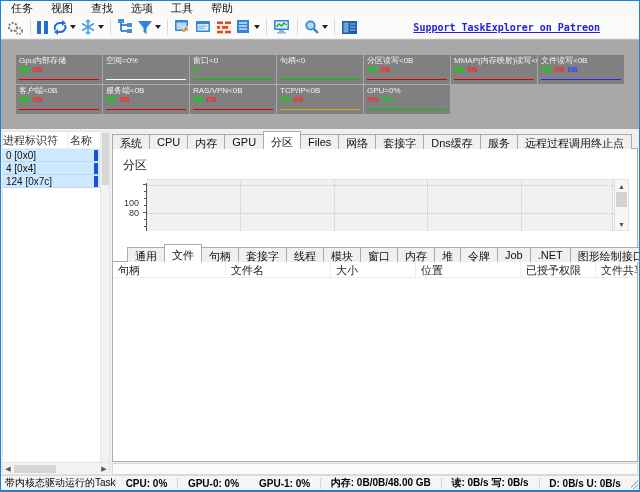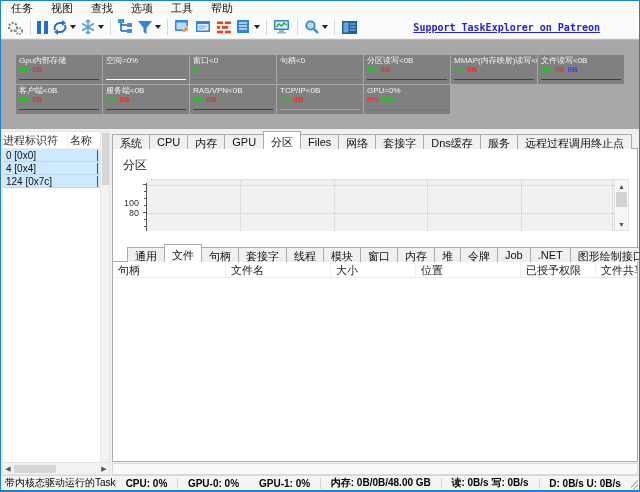--- a/index.html
+++ b/index.html
@@ -41,21 +41,21 @@
   .mon-line{ position:absolute; left:3px; right:3px; bottom:4px; height:1px; background:#808080; }
   
   .main{ flex:1 1 auto; display:flex; min-height:0; padding:2px 1px 0 1px; background:#f0f0f0; }
   .left-col{ width:108px; flex:0 0 auto; display:flex; flex-direction:column; min-height:0; }
   .lp-list{ flex:1 1 auto; background:#fff; border:1px solid #e3e3e3; display:flex; min-height:0; }
   .lp-cols{ flex:1; min-width:0; }
   .lp-header{ display:flex; height:17px; font-size:11px; color:#333; border-bottom:1px solid #ededed; align-items:center; }
   .lp-h1{ width:65px; overflow:hidden; white-space:nowrap; border-right:1px solid #ededed; }
   .lp-h2{ flex:1; padding-left:2px; overflow:hidden; white-space:nowrap; }
   .lp-row{ display:flex; height:13px; font-size:10px; color:#111; background:var(--selection,#cde8ff); border-bottom:1px solid #b9d9f2; align-items:center; }
-  .lp-c1{ width:102px; padding-left:3px; overflow:hidden; white-space:nowrap; border-right:1px solid #1d4ed8; }
+  .lp-c1{ width:102px; padding-left:3px; overflow:hidden; white-space:nowrap; border-right:4px solid #1d4ed8; }
   .lp-c2{ flex:1; padding-left:2px; overflow:hidden; white-space:nowrap; }
   .lp-vscroll{ width:9px; background:#f2f2f2; border-left:1px solid #e6e6e6; flex:0 0 auto; }
   .lp-vthumb{ width:7px; height:52px; margin:1px auto 0; background:#d6d6d6; }
   .lp-hscroll{ height:12px; flex:0 0 auto; background:#f2f2f2; border:1px solid #e3e3e3; border-top:none; display:flex; align-items:center; }
   .sc-arrow{ width:10px; height:10px; display:flex; align-items:center; justify-content:center; color:#555; font-size:7px; }
   .lp-hthumb{ width:42px; height:8px; background:#d6d6d6; margin-left:1px; }
   .lp-hspacer{ flex:1; }
   
   .right-col{ flex:1 1 auto; display:flex; flex-direction:column; min-width:0; margin-left:2px; }
   .tabs{ display:flex; align-items:flex-end; height:18px; flex:0 0 auto; position:relative; z-index:2; }

